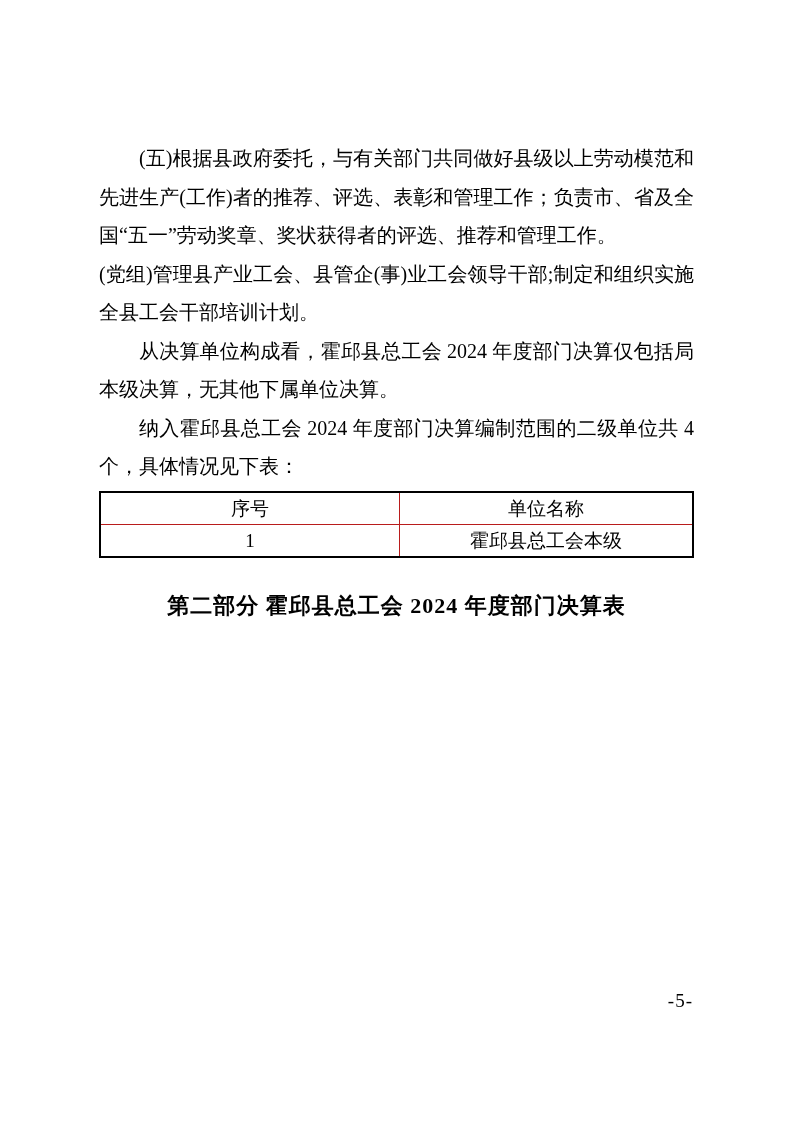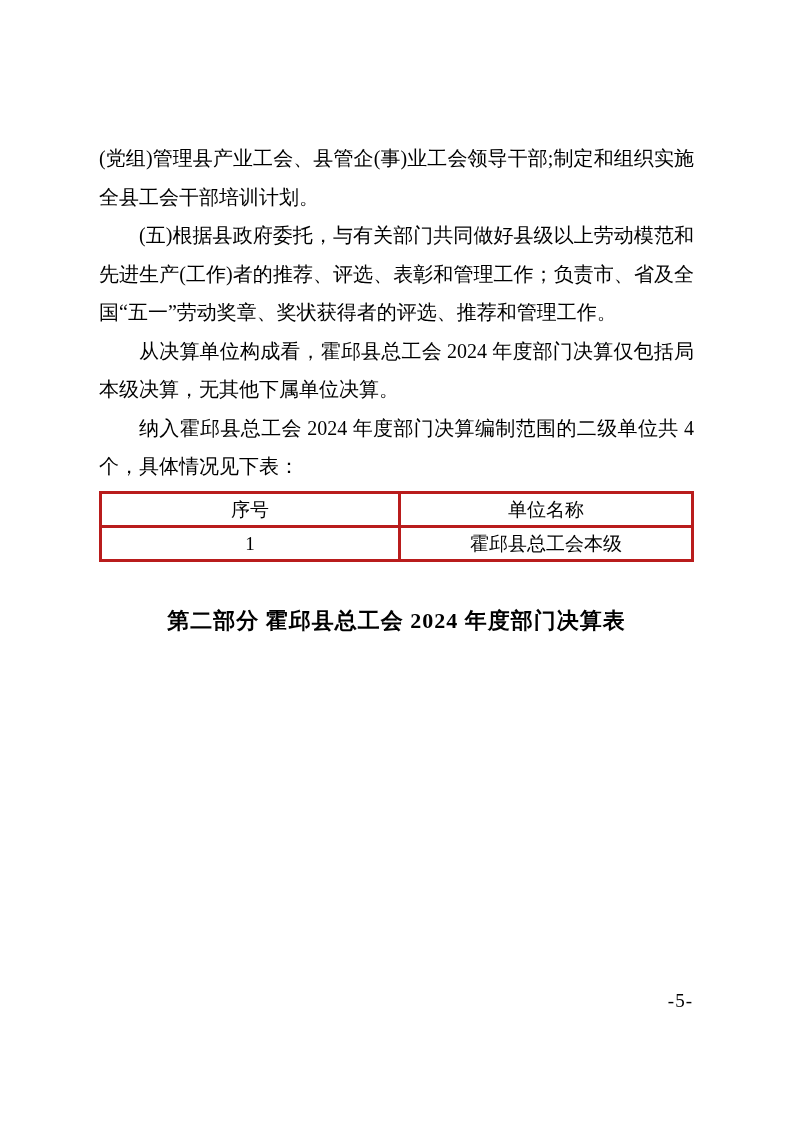--- a/index.html
+++ b/index.html
@@ -29,52 +29,52 @@
   .para.bold-heading { font-weight: bold; }
   table.unit-table {
     width: 100%;
     border-collapse: collapse;
     border: 2px solid #000;
     margin-top: 5px;
     table-layout: fixed;
   }
   table.unit-table th,
   table.unit-table td {
-    border: 3px solid #b91c1c;
+    border: 1px solid #b91c1c;
     font-weight: normal;
     font-size: 19px;
     text-align: center;
     height: 31px;
     line-height: 31px;
     padding: 0;
   }
   table.unit-table th.col-seq,
   table.unit-table td.col-seq { width: 50.5%; }
   .part-heading {
-    margin-top: 44px;
+    margin-top: 33px;
     text-align: center;
     font-size: 22px;
     font-weight: bold;
     letter-spacing: 1px;
   }
   .page-number {
     position: absolute;
     top: 990px;
     right: 100px;
     font-size: 19px;
     letter-spacing: 1px;
   }
 </style>
 </head>
 <body>
 
 <div class="page">
 
+  <p class="para">(五)根据县政府委托，与有关部门共同做好县级以上劳动模范和先进生产(工作)者的推荐、评选、表彰和管理工作；负责市、省及全国“五一”劳动奖章、奖状获得者的评选、推荐和管理工作。</p>
   <p class="para first">(党组)管理县产业工会、县管企(事)业工会领导干部;制定和组织实施全县工会干部培训计划。</p>
-  <p class="para">(五)根据县政府委托，与有关部门共同做好县级以上劳动模范和先进生产(工作)者的推荐、评选、表彰和管理工作；负责市、省及全国“五一”劳动奖章、奖状获得者的评选、推荐和管理工作。</p>
   <p class="para">从决算单位构成看，霍邱县总工会 2024 年度部门决算仅包括局本级决算，无其他下属单位决算。</p>
   <p class="para">纳入霍邱县总工会 2024 年度部门决算编制范围的二级单位共 4 个，具体情况见下表：</p>
 
   <table class="unit-table">
     <thead>
       <tr>
         <th class="col-seq">序号</th>
         <th class="col-name">单位名称</th>
       </tr>
     </thead>

